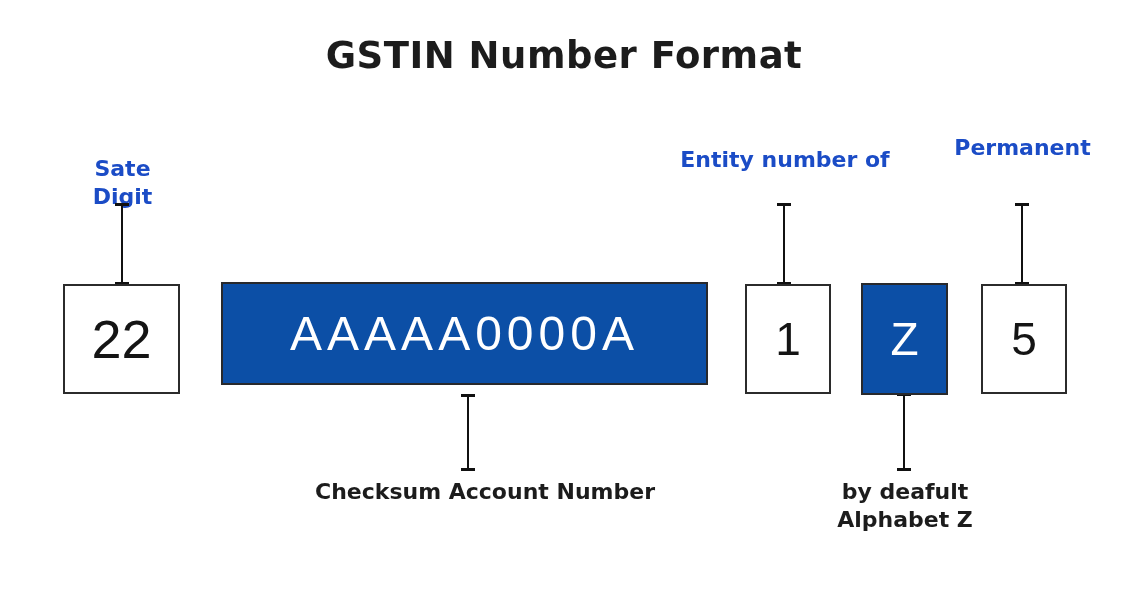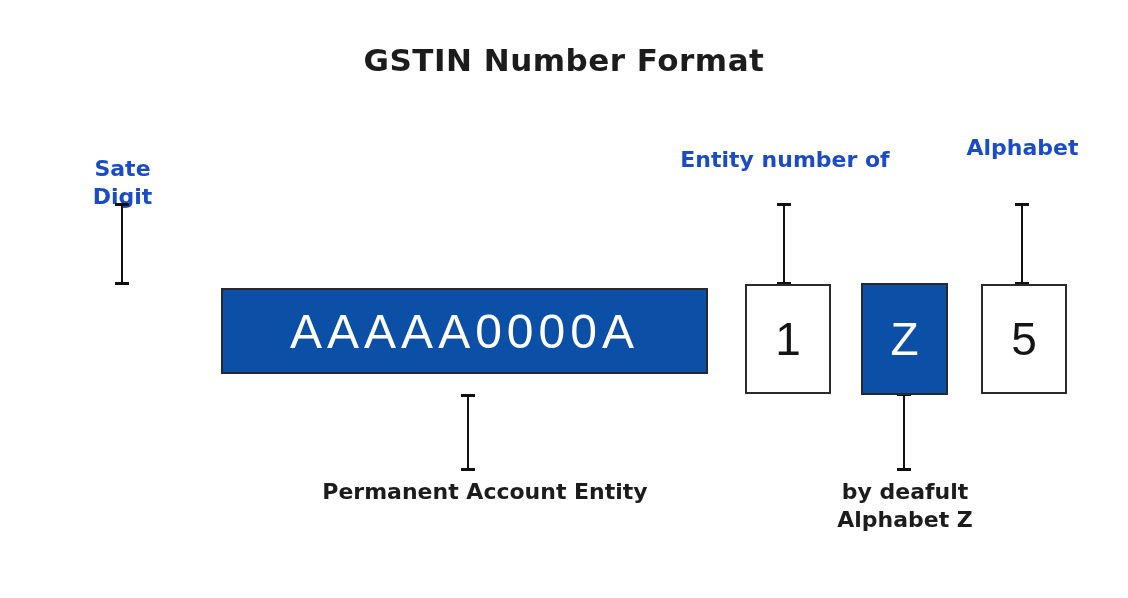--- a/index.html
+++ b/index.html
@@ -10,23 +10,23 @@
   }
   html,body{margin:0;padding:0;background:#ffffff;}
   .stage{
     position:relative;
     width:1128px;height:598px;
     background:#ffffff;
     font-family:"DejaVu Sans","Liberation Sans",sans-serif;
     overflow:hidden;
   }
   .title{
-    position:absolute;left:0;top:42px;width:1128px;
+    position:absolute;left:0;top:34px;width:1128px;
     text-align:center;
-    font-size:31px;font-weight:700;letter-spacing:0.5px;
+    font-size:37px;font-weight:700;letter-spacing:0.5px;
     color:var(--text-dark);
   }
   .callout{
     position:absolute;
     text-align:center;
     font-size:22px;font-weight:700;line-height:28px;
     color:var(--label-blue);
   }
   .callout div{white-space:nowrap;}
   .bottom-label{
@@ -54,21 +54,21 @@
     box-sizing:border-box;
     font-family:"Liberation Sans","DejaVu Sans",sans-serif;
   }
   .seg.white{
     background:#ffffff;border:2px solid #2b2b2b;color:#141414;
   }
   .seg.blue{
     background:var(--box-blue);border:2px solid #28292c;color:#ffffff;
   }
   .seg-22{left:63px;top:284px;width:117px;height:110px;font-size:54px;}
-  .seg-pan{left:221px;top:288px;width:487px;height:86px;font-size:48px;letter-spacing:5px;}
+  .seg-pan{left:221px;top:282px;width:487px;height:103px;font-size:48px;letter-spacing:5px;}
   .seg-1{left:745px;top:284px;width:86px;height:110px;font-size:46px;}
   .seg-z{left:861px;top:283px;width:87px;height:112px;font-size:46px;}
   .seg-5{left:981px;top:284px;width:86px;height:110px;font-size:46px;}
   .lbl-state{left:40px;top:124px;width:165px;margin-top:31px;}
   .lbl-entity{left:640px;top:146px;width:290px;}
   .lbl-checksum{left:935px;top:134px;width:175px;}
   .lbl-pan{left:255px;top:478px;width:460px;}
   .lbl-z{left:785px;top:478px;width:240px;}
   .conn-state{left:121px;top:203px;height:81px;}
   .conn-entity{left:783px;top:203px;height:81px;}
@@ -84,35 +84,36 @@
   <div class="title">GSTIN Number Format</div>
 
   <div class="callout lbl-state">
     <div>Sate</div>
     <div>Digit</div>
   </div>
   <div class="callout lbl-entity">
     <div>Entity number of</div>
   </div>
   <div class="callout lbl-checksum">
-    <div>Alphabet</div>
+    <div>Permanent</div>
   </div>
 
   <div class="connector cap-top conn-state"></div>
   <div class="connector cap-top conn-entity"></div>
   <div class="connector cap-top conn-checksum"></div>
   <div class="connector cap-bottom conn-pan"></div>
   <div class="connector cap-bottom conn-z"></div>
 
+  <div class="seg white seg-22">22</div>
   <div class="seg blue seg-pan">AAAAA0000A</div>
   <div class="seg white seg-1">1</div>
   <div class="seg blue seg-z">Z</div>
   <div class="seg white seg-5">5</div>
 
   <div class="bottom-label lbl-pan">
-    <div>Permanent Account Entity</div>
+    <div>Checksum Account Number</div>
   </div>
   <div class="bottom-label lbl-z">
     <div>by deafult</div>
     <div>Alphabet Z</div>
   </div>
 
 </div>
 
 </body></html>

